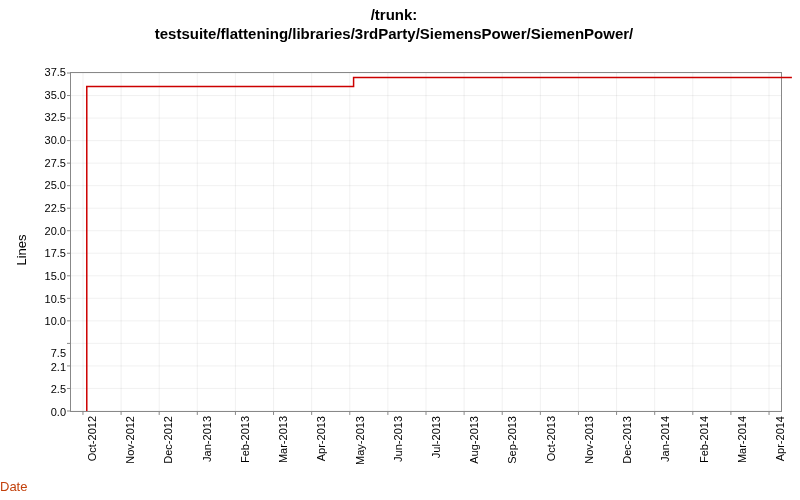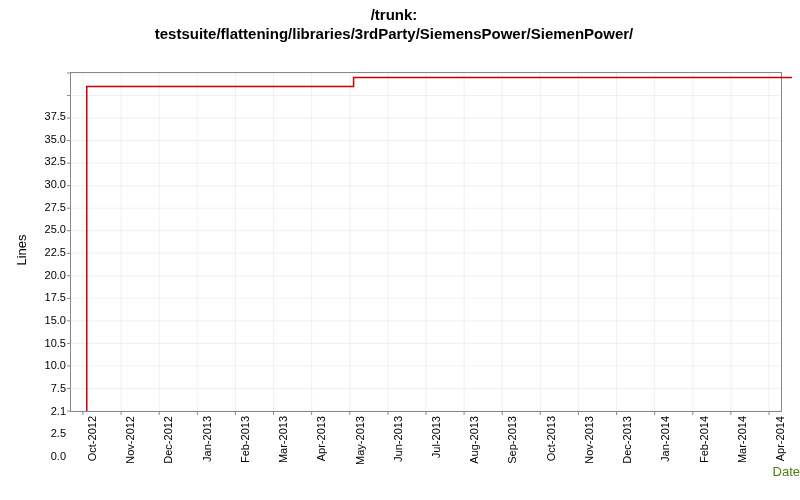--- a/index.html
+++ b/index.html
@@ -30,26 +30,26 @@
     position: absolute;
     left: 6px;
     top: 50%;
     transform: translateY(-50%) rotate(-90deg);
     transform-origin: center;
     font-size: 13px;
     color: #000;
   }
   .xlabel {
     position: absolute;
-    bottom: 21px;
+    bottom: 6px;
     left: 0;
     right: 0;
-    text-align: right;
+    text-align: left;
     font-size: 13px;
-    color: #4d7c0f;
+    color: #c2410c;
   }
   .plot-area {
     position: absolute;
     left: 70px;
     top: 72px;
     width: 712px;
     height: 340px;
     border: 1px solid #888;
     background: #fff;
   }
@@ -85,21 +85,20 @@
     fill: none;
   }
   .ytick-label {
     position: absolute;
     right: 734px;
     text-align: right;
     font-size: 11px;
     color: #000;
     transform: translateY(-50%);
     width: 40px;
-    margin-top: 44px;
   }
   .xtick-label {
     position: absolute;
     top: 416px;
     font-size: 11px;
     color: #000;
     transform-origin: top left;
     transform: rotate(-90deg) translateX(-100%);
     white-space: nowrap;
   }
@@ -190,21 +189,21 @@
         <line y1="0" y2="340" x1="700" x2="700" class="gridline-v"></line>
         <line y1="340" y2="344" x1="700" x2="700" class="tick-v"></line>
         <polyline points="15.82,340.00 15.82,13.60 283.38,13.60 283.38,4.53 722.93,4.53" class="data-line" style="stroke: rgb(204, 0, 0);"></polyline>
       </svg>
   </div>
 
   <div id="ytick-container">
       <div class="ytick-label" style="top: 412px;">0.0</div>
       <div class="ytick-label" style="top: 389.333px;">2.5</div>
       <div class="ytick-label" style="top: 366.667px;">2.1</div>
-      <div class="ytick-label" style="top: 344px;">7.5</div>
+      <div class="ytick-label" style="top: 353px;">7.5</div>
       <div class="ytick-label" style="top: 321.333px;">10.0</div>
       <div class="ytick-label" style="top: 298.667px;">10.5</div>
       <div class="ytick-label" style="top: 276px;">15.0</div>
       <div class="ytick-label" style="top: 253.333px;">17.5</div>
       <div class="ytick-label" style="top: 230.667px;">20.0</div>
       <div class="ytick-label" style="top: 208px;">22.5</div>
       <div class="ytick-label" style="top: 185.333px;">25.0</div>
       <div class="ytick-label" style="top: 162.667px;">27.5</div>
       <div class="ytick-label" style="top: 140px;">30.0</div>
       <div class="ytick-label" style="top: 117.333px;">32.5</div>

